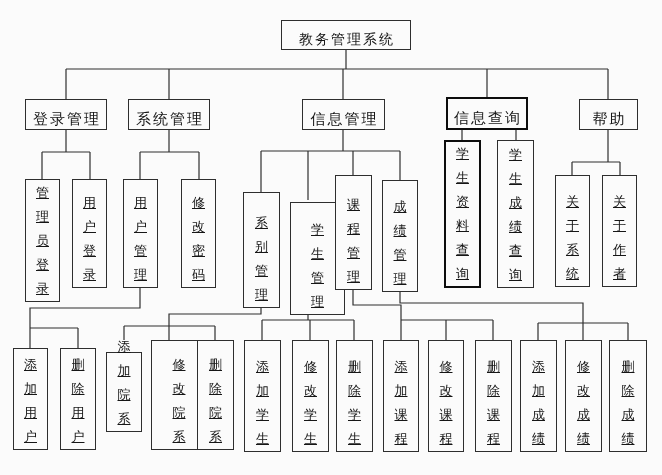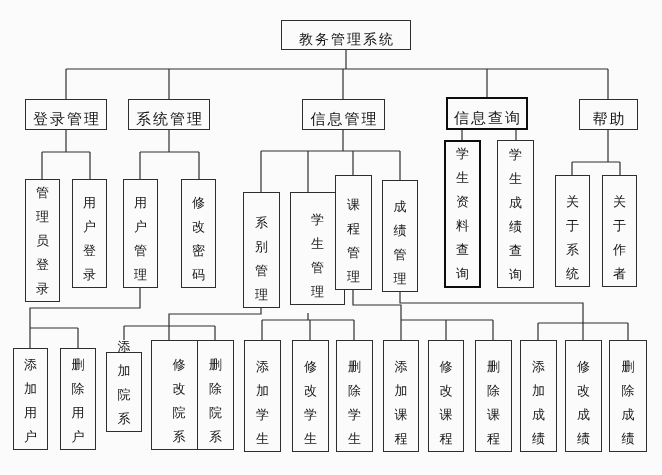--- a/index.html
+++ b/index.html
@@ -29,20 +29,21 @@
     white-space: nowrap;
     text-indent: 2px;
   }
   .root .lbl { font-size: 14px; }
   .v .lbl {
     width: 1.1em;
     font-size: 13px;
     line-height: 24px;
     word-break: break-all;
     text-align: center;
+    text-decoration: underline;
   }
 </style>
 </head>
 <body>
 
 <div class="canvas">
 
   <svg class="wires" viewBox="0 0 662 475" fill="none" stroke="#2f2f2f" stroke-width="1.2">
     <path d="M346 50 V69 M66 69 H608 M66 69 V99 M169 69 V99 M343 69 V99 M487 69 V99 M608 69 V99"></path>
     <path d="M66 130 V152 M42 152 H90 M42 152 V179 M90 152 V179"></path>
@@ -85,21 +86,21 @@
   </div>
   <div class="box v" style="left:123px;top:179px;width:35px;height:109px">
     <span class="lbl">用户管理</span>
   </div>
   <div class="box v" style="left:181px;top:179px;width:35px;height:109px">
     <span class="lbl">修改密码</span>
   </div>
   <div class="box v" style="left:243px;top:192px;width:37px;height:116px">
     <span class="lbl">系别管理</span>
   </div>
-  <div class="box v" style="left:290px;top:192px;width:55px;height:113px">
+  <div class="box v" style="left:290px;top:202px;width:55px;height:113px">
     <span class="lbl">学生管理</span>
   </div>
   <div class="box v" style="left:335px;top:175px;width:37px;height:115px">
     <span class="lbl">课程管理</span>
   </div>
   <div class="box v" style="left:382px;top:180px;width:36px;height:112px">
     <span class="lbl">成绩管理</span>
   </div>
   <div class="box v bold" style="left:444px;top:140px;width:37px;height:148px">
     <span class="lbl">学生资料查询</span>

